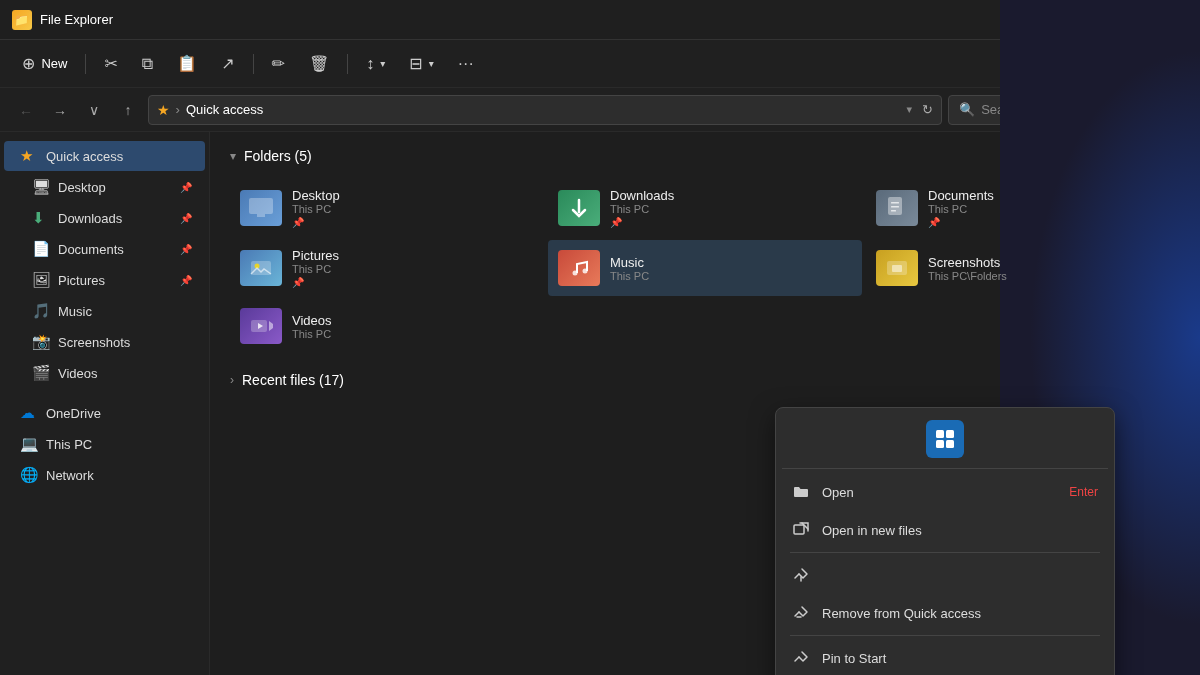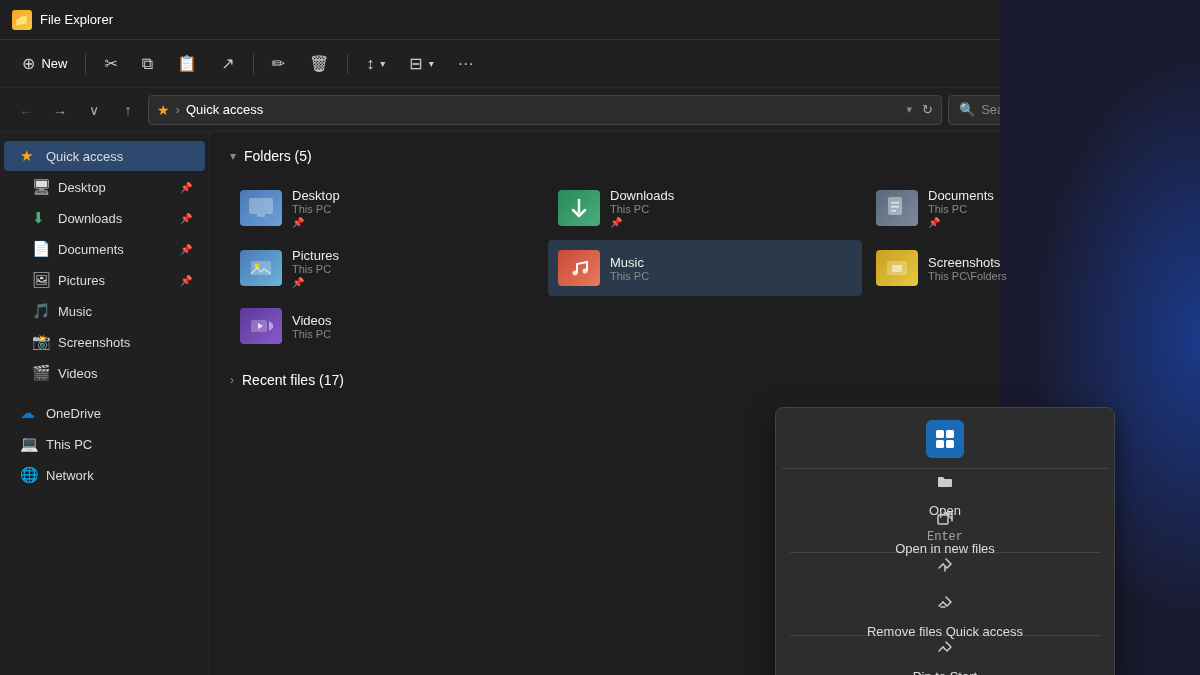--- a/index.html
+++ b/index.html
@@ -268,34 +268,33 @@
     .context-item {
       height: 38px;
       display: flex;
       align-items: center;
       padding: 0 10px;
       gap: 12px;
       cursor: pointer;
       border-radius: 4px;
       color: #ddd;
       font-size: 13px;
-      flex-direction: column;
     }
     .context-item-icon {
       width: 18px;
       height: 18px;
       flex-shrink: 0;
       display: flex;
       align-items: center;
       justify-content: center;
       color: #ccc;
       font-size: 15px;
     }
     .context-item-label { flex: 1; }
-    .context-item-shortcut { color: #a3a3a3; font-size: 12px; font-family: Liberation Mono, monospace; }
+    .context-item-shortcut { color: #ef4444; font-size: 12px; }
     .context-sep {
       height: 1px;
       background: #444;
       margin: 3px 8px;
     }
 
     
     .folder-desktop { background: linear-gradient(135deg, #4a7ab5, #6a9fd8); }
     .folder-downloads { background: linear-gradient(135deg, #2a8a5a, #4aad7a); }
     .folder-documents { background: linear-gradient(135deg, #5a6a7a, #7a8a9a); }
@@ -605,21 +604,21 @@
         </div>
 
         <div class="context-item">
           <span class="context-item-icon">
             <svg width="16" height="16" viewBox="0 0 16 16" fill="none">
               <path d="M9 2L14 7L10 11L6 7" stroke="#ccc" stroke-width="1.5" stroke-linecap="round" stroke-linejoin="round" fill="none"></path>
               <path d="M6 7L2 11" stroke="#ccc" stroke-width="1.5" stroke-linecap="round"></path>
               <line x1="4" y1="12" x2="8" y2="12" stroke="#ccc" stroke-width="1.5" stroke-linecap="round"></line>
             </svg>
           </span>
-          <span class="context-item-label">Remove files Quick access</span>
+          <span class="context-item-label">Remove from Quick access</span>
         </div>
 
         <div class="context-sep"></div>
 
         <div class="context-item">
           <span class="context-item-icon">
             <svg width="16" height="16" viewBox="0 0 16 16" fill="none">
               <path d="M9 2L14 7L10 11L6 7" stroke="#ccc" stroke-width="1.5" stroke-linecap="round" stroke-linejoin="round" fill="none"></path>
               <path d="M6 7L2 11" stroke="#ccc" stroke-width="1.5" stroke-linecap="round"></path>
             </svg>

